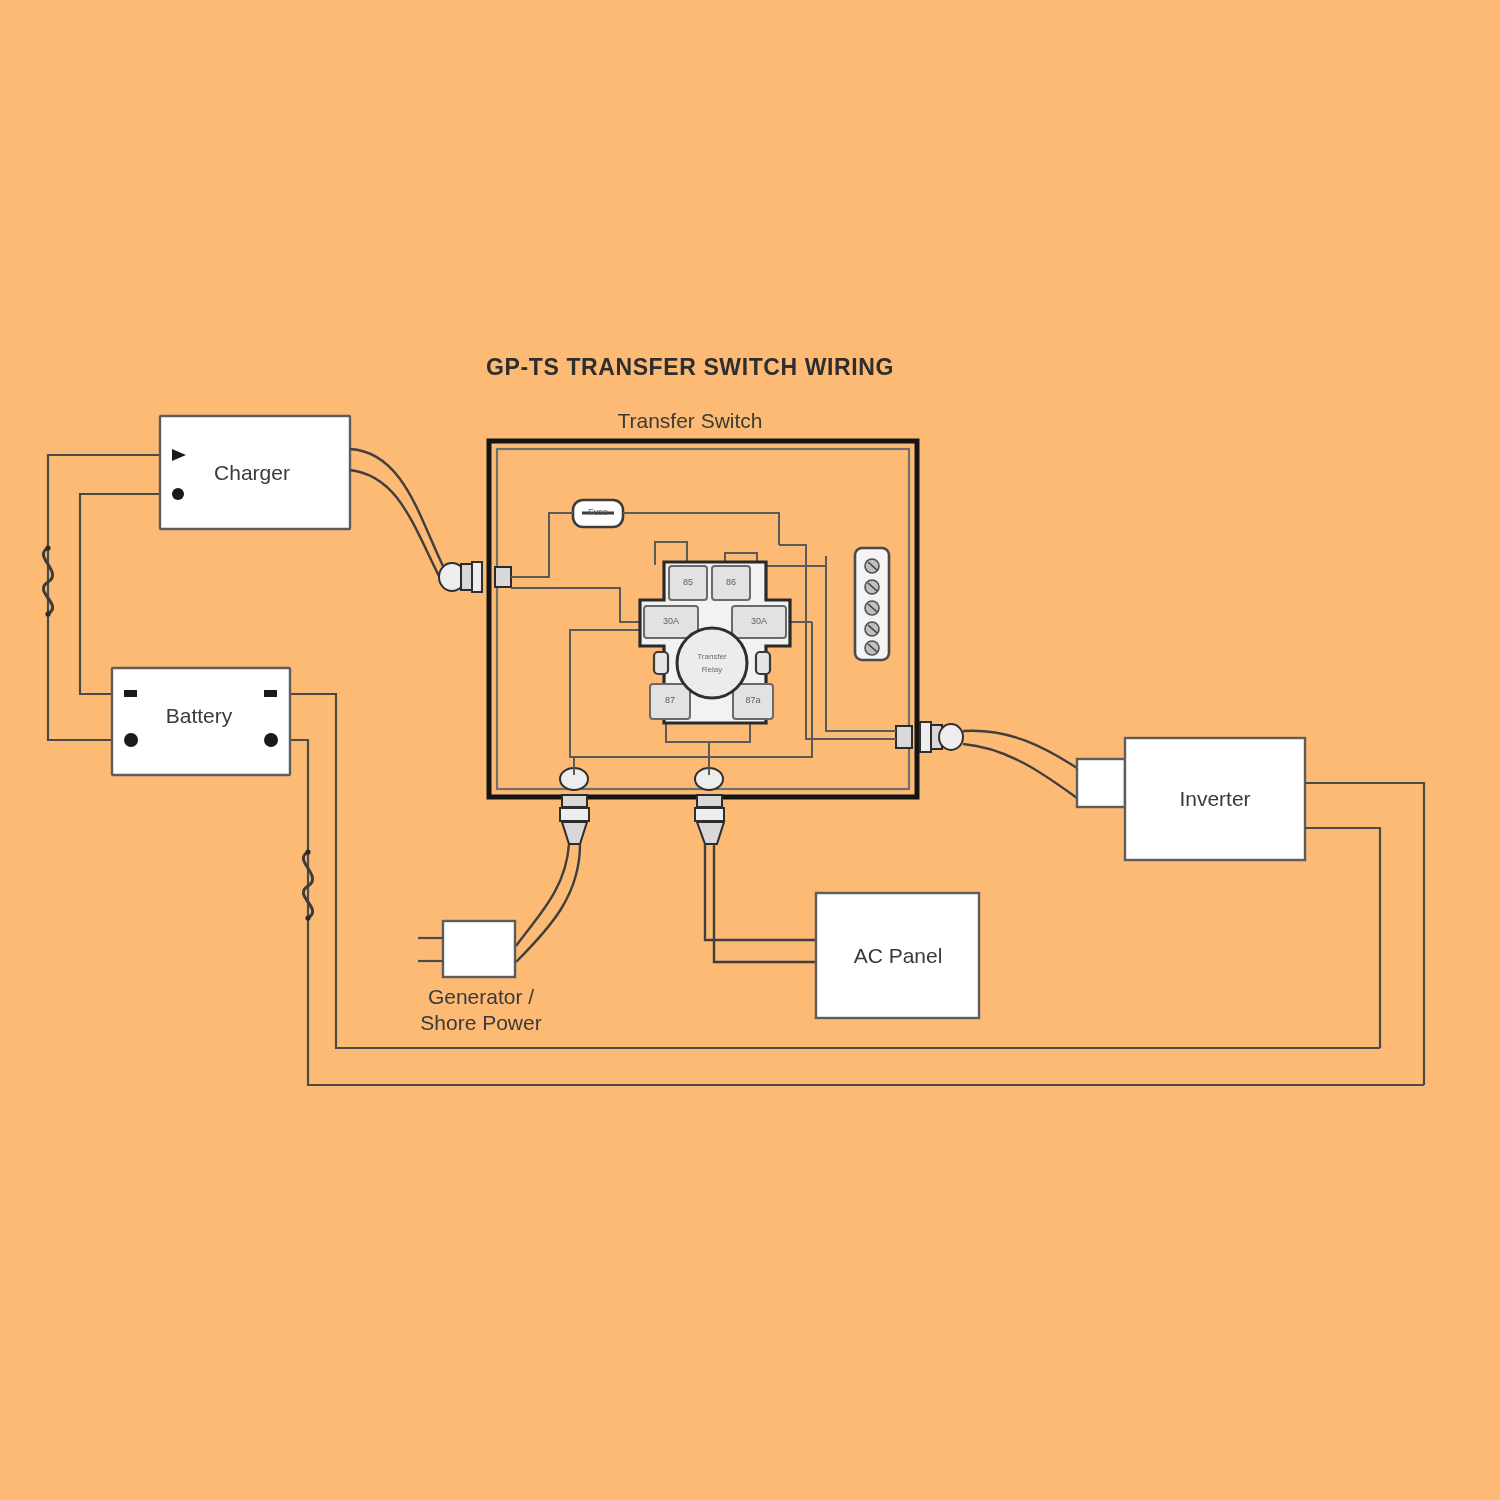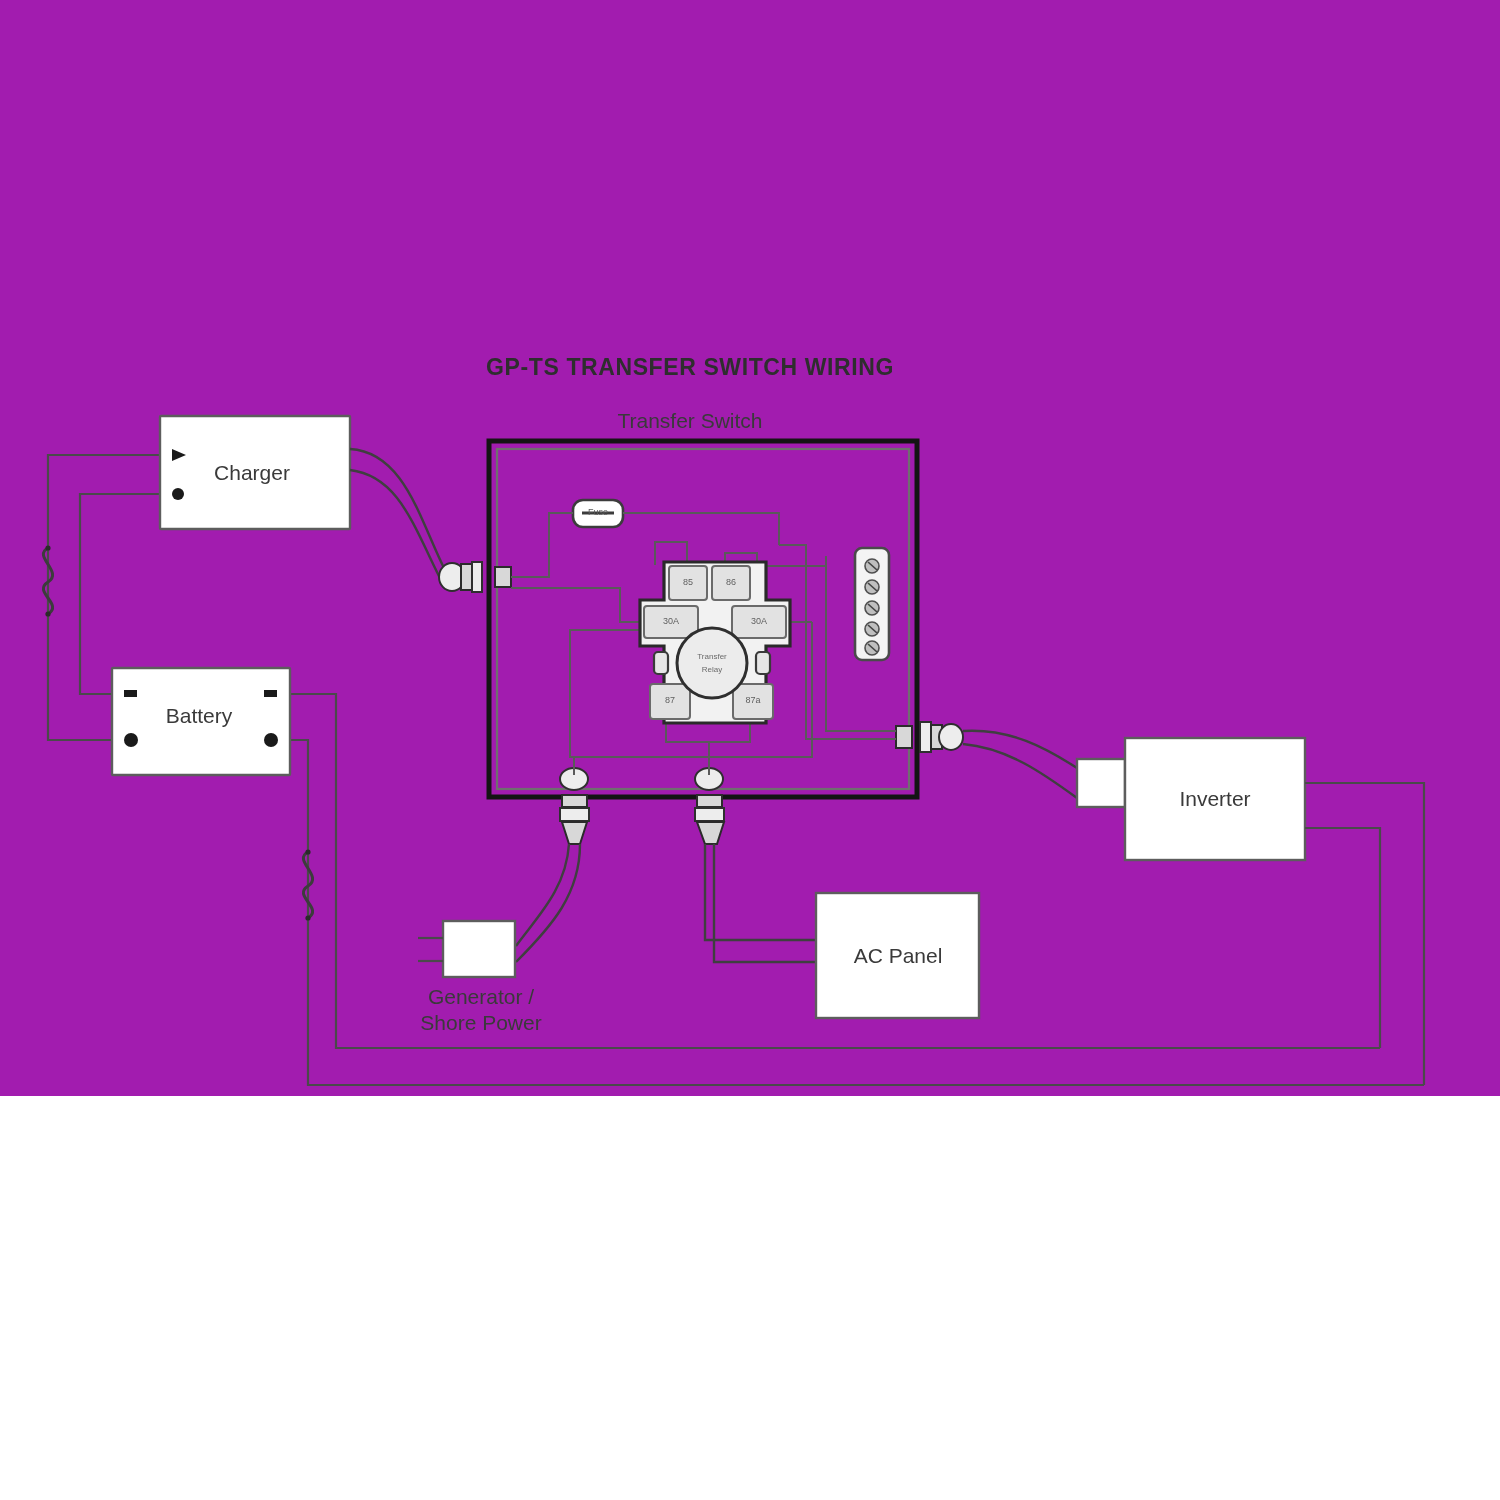--- a/index.html
+++ b/index.html
@@ -3,22 +3,22 @@
 <meta charset="utf-8">
 <style>
   html, body {
     margin: 0;
     padding: 0;
     background: #ffffff;
   }
   #canvas {
     position: relative;
     width: 1500px;
-    height: 1096px;
-    background: #a21caf;
+    height: 1500px;
+    background: #fdba74;
     font-family: "Liberation Sans", sans-serif;
     overflow: hidden;
   }
   svg { display: block; }
 
   .wire       { fill: none; stroke: #4a4a4a; stroke-width: 2.2; }
   .wire-thin  { fill: none; stroke: #5a5a5a; stroke-width: 2.0; }
   .cable      { fill: none; stroke: #3f3f3f; stroke-width: 2.4; }
 
   .box-out    { fill: #ffffff; stroke: #5d5d5d; stroke-width: 2.4; }

